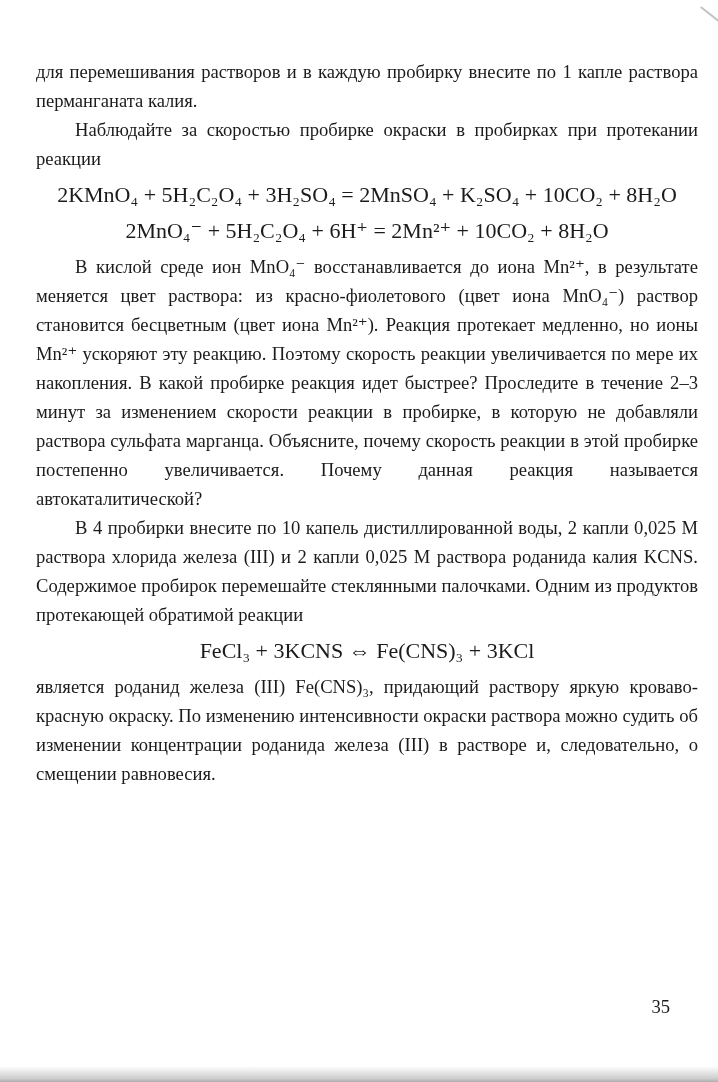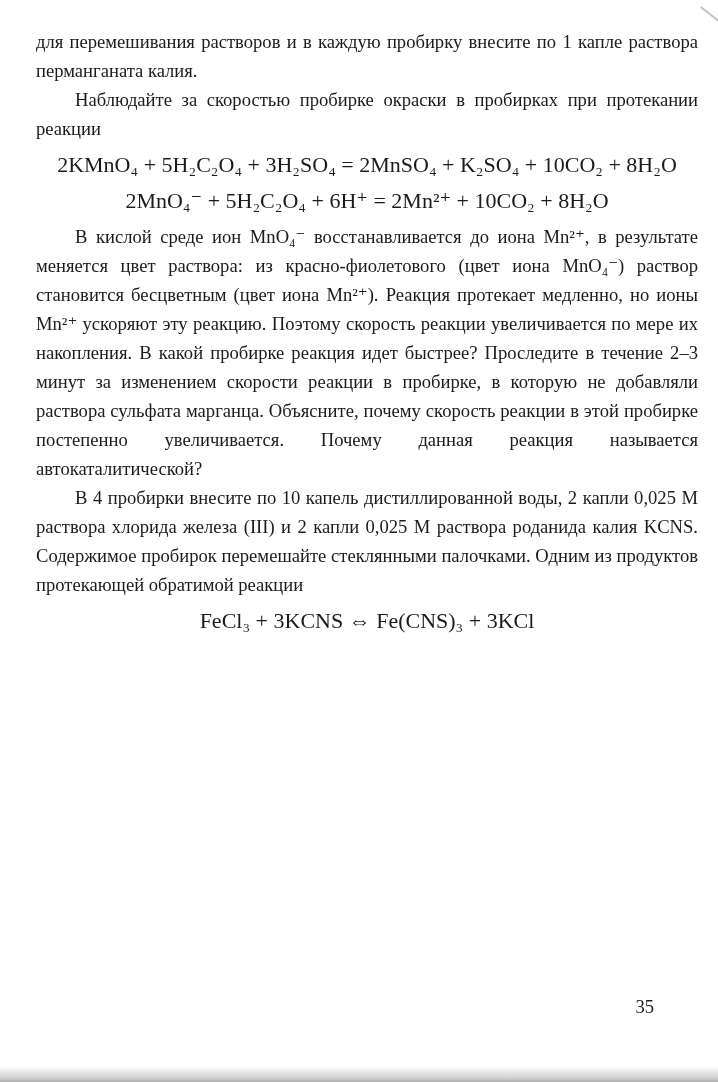--- a/index.html
+++ b/index.html
@@ -13,20 +13,21 @@
     position: relative;
     overflow: hidden;
     font-family: "Liberation Serif", "DejaVu Serif", serif;
     color: #1b1b1b;
   }
   .page {
     position: absolute;
     inset: 0;
     padding: 27px 20px 0 36px;
     box-sizing: border-box;
+    margin-top: 30px;
   }
   .para {
     margin: 0;
     font-size: 18.6px;
     line-height: 29px;
     text-align: justify;
     hyphens: auto;
     -webkit-hyphens: auto;
   }
   .para.indent {
@@ -47,21 +48,21 @@
     font-style: italic;
     text-align: left;
   }
   .heading .line2 {
     display: inline-block;
     margin-left: 79px;
   }
   .page-number {
     position: absolute;
     top: 996px;
-    right: 64px;
+    right: 48px;
     font-size: 18.6px;
     line-height: 22px;
   }
   .scan-shadow-bottom {
     position: absolute;
     left: 0;
     right: 0;
     bottom: 0;
     height: 16px;
     background: linear-gradient(to bottom, rgba(120,120,120,0) 0%, rgba(110,110,110,0.35) 80%, rgba(90,90,90,0.5) 100%);
@@ -92,19 +93,20 @@
 
   <div class="equation">2MnO₄⁻ + 5H₂C₂O₄ + 6H⁺ = 2Mn²⁺ + 10CO₂ + 8H₂O</div>
 
   <p class="para indent">В кислой среде ион MnO₄⁻ восстанавливается до иона Mn²⁺, в результате меняется цвет раствора: из красно-фиолетового (цвет иона MnO₄⁻) раствор становится бесцветным (цвет иона Mn²⁺). Реакция протекает медленно, но ионы Mn²⁺ ускоряют эту реакцию. Поэтому скорость реакции увеличивается по мере их накопления. В какой пробирке реакция идет быстрее? Проследите в течение 2–3 минут за изменением скорости реакции в пробирке, в которую не добавляли раствора сульфата марганца. Объясните, почему скорость реакции в этой пробирке постепенно увеличивается. Почему данная реакция называется автокаталитической?</p>
 
 
   <p class="para indent">В 4 пробирки внесите по 10 капель дистиллированной воды, 2 капли 0,025 М раствора хлорида железа (III) и 2 капли 0,025 М раствора роданида калия KCNS. Содержимое пробирок перемешайте стеклянными палочками. Одним из продуктов протекающей обратимой реакции</p>
 
   <div class="equation">FeCl₃ + 3KCNS ⇔ Fe(CNS)₃ + 3KCl</div>
 
+  <p class="para">является роданид железа (III) Fe(CNS)₃, придающий раствору яркую кроваво-красную окраску. По изменению интенсивности окраски раствора можно судить об изменении концентрации роданида железа (III) в растворе и, следовательно, о смещении равновесия.</p>
 
 </div>
 
 <div class="page-number">35</div>
 
 <div class="scan-artifact-corner"></div>
 <div class="scan-shadow-bottom"></div>
 
 </body></html>

